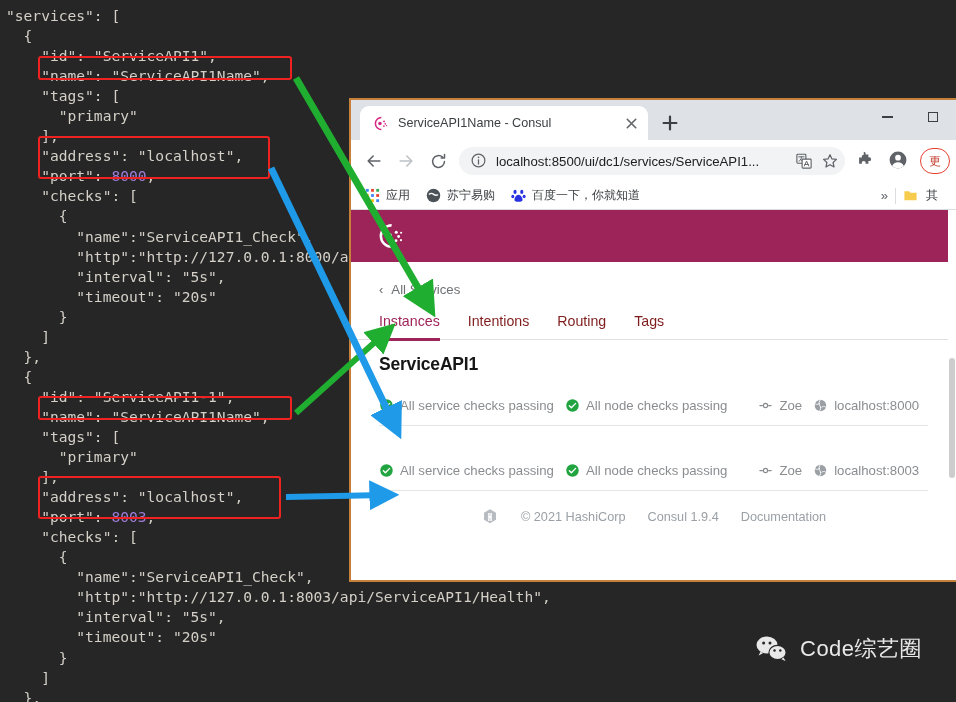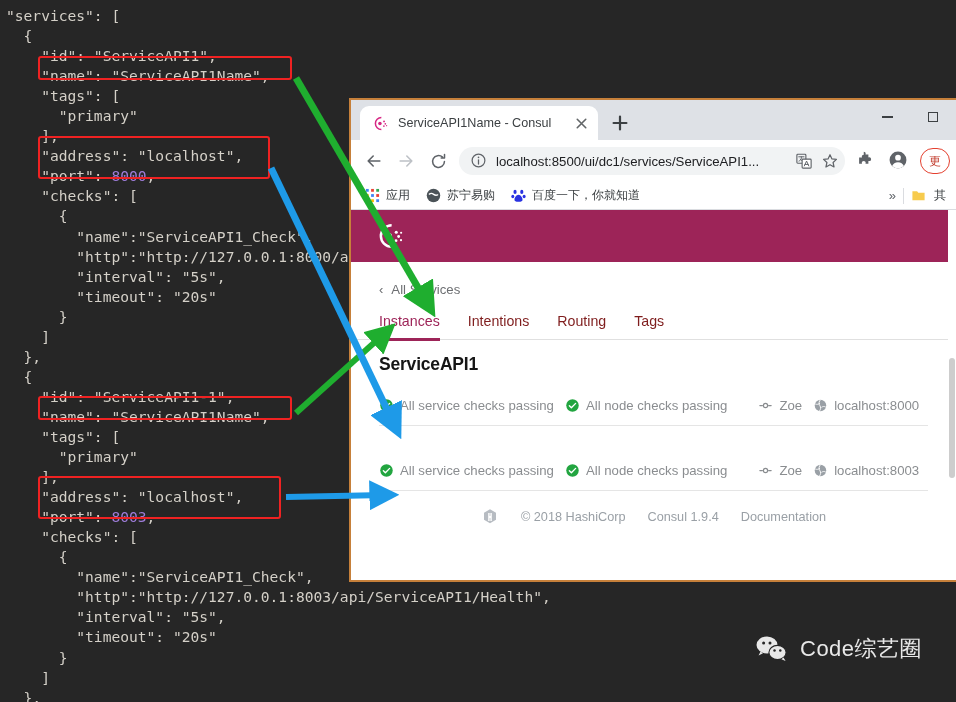--- a/index.html
+++ b/index.html
@@ -40,21 +40,21 @@
     background: #dee1e6;
     border: 2px solid #c6803a;
     border-right: none;
     overflow: hidden;
   }
   .tabstrip {
     height: 40px; background: #dee1e6; position: relative;
     display: flex; align-items: flex-end; padding-left: 9px;
   }
   .tab {
-    width: 238px; height: 34px; background: #fff;
+    width: 288px; height: 34px; background: #fff;
     border-radius: 9px 9px 0 0; display: flex; align-items: center;
     padding: 0 8px 0 12px; gap: 9px;
   }
   .tab-favicon { width: 17px; height: 17px; flex: 0 0 17px; }
   .tab-title {
     font-size: 12.6px; color: #3c4043; flex: 1;
     white-space: nowrap; overflow: hidden; text-overflow: ellipsis;
   }
   .tab-close { width: 17px; height: 17px; flex: 0 0 17px; opacity: .8; }
   .newtab { width: 28px; height: 28px; margin: 0 0 3px 8px; }
@@ -83,21 +83,21 @@
   .omni-ic { width: 18px; height: 18px; flex: 0 0 18px; }
   .tb-ic { width: 24px; height: 24px; flex: 0 0 24px; margin: 0 3px; }
   .profile-pill {
     width: 30px; height: 26px; border: 1.7px solid #e4402f; border-radius: 13px;
     overflow: hidden; display: flex; align-items: center; justify-content: center;
     font-size: 12px; color: #c23b2c; flex: 0 0 30px; margin-left: 4px;
   }
 
   .bookmarks {
     height: 28px; background: #fff; display: flex; align-items: center;
-    padding: 0 8px 0 8px; gap: 4px; border-bottom: 1px solid #dadce0;
+    padding: 0 16px 0 8px; gap: 4px; border-bottom: 1px solid #dadce0;
   }
   .bm { display: flex; align-items: center; gap: 5px; padding: 2px 6px; border-radius: 4px; }
   .bm-label { font-size: 12px; color: #3c4043; white-space: nowrap; }
   .bm-ic { width: 16px; height: 16px; flex: 0 0 16px; }
   .bm-overflow { margin-left: auto; display: flex; align-items: center; gap: 7px; padding-right: 2px; }
   .chev { font-size: 13px; color: #5f6368; }
   .vdiv { width: 1px; height: 16px; background: #dadce0; }
 
   
   .page { background: #fff; height: 370px; position: relative; overflow: hidden; }
@@ -432,21 +432,21 @@
 
       </div>
 
       <div class="footer">
         <span class="hc-logo">
           <svg viewBox="0 0 24 24" width="18" height="18">
             <path d="M12 1.8l8 4.6v9.2l-8 4.6-8-4.6V6.4z" fill="#b7bcc2"></path>
             <path d="M9.6 6.6h1.9v4h1v-4h1.9v10.8h-1.9v-4h-1v4H9.6z" fill="#fff"></path>
           </svg>
         </span>
-        <span>© 2018 HashiCorp</span>
+        <span>© 2021 HashiCorp</span>
         <span>Consul 1.9.4</span>
         <span>Documentation</span>
       </div>
 
       <div class="pg-scroll">
         <div class="thumb"></div>
       </div>
     </div>
   </div>
 

